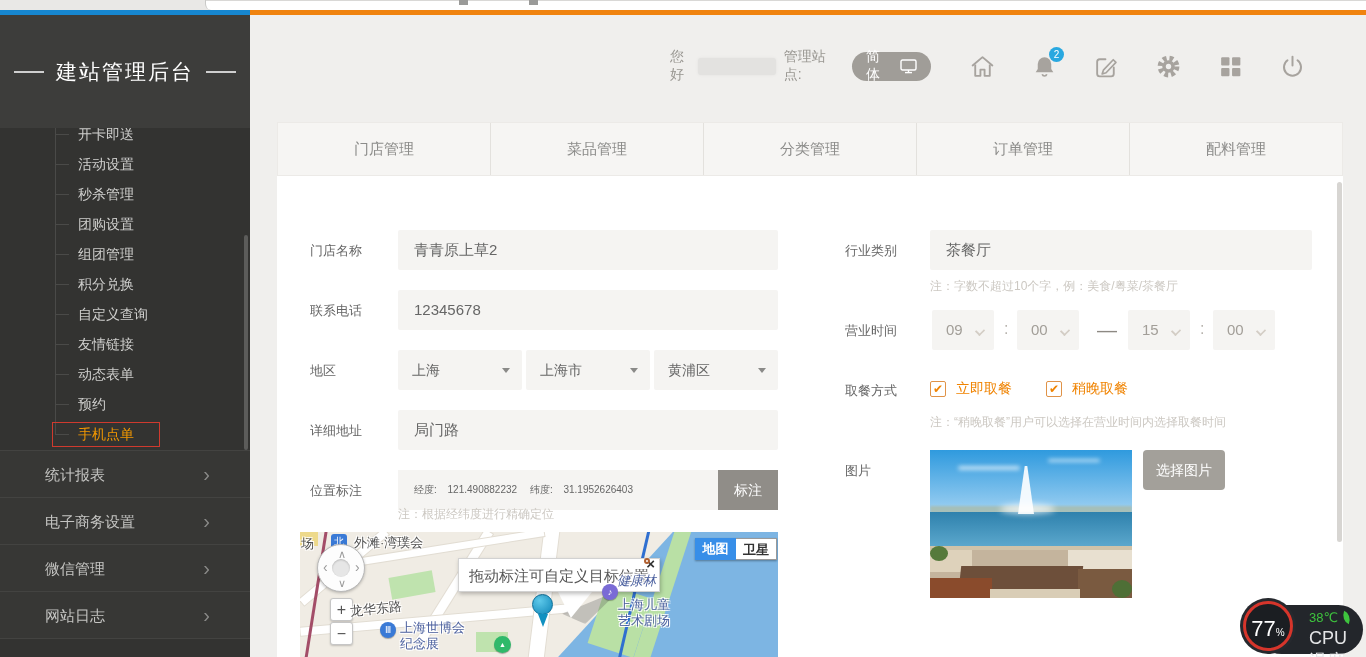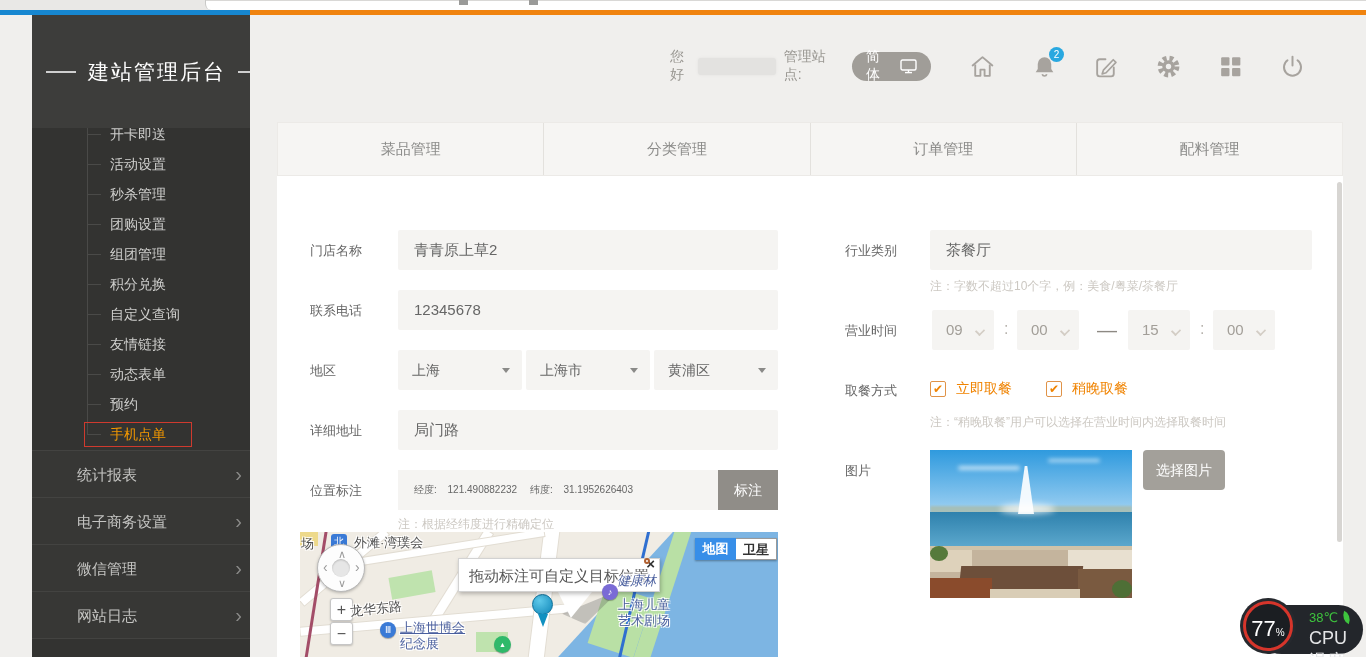--- a/index.html
+++ b/index.html
@@ -8,21 +8,21 @@
 
   
   .browser-strip { position:absolute; left:0; top:0; width:1366px; height:10px; background:#e9e8e6; }
   .addr-bar { position:absolute; left:205px; top:0; right:0; height:10px; background:#fff; border-left:1px solid #c9c9c7; border-bottom-left-radius:6px; box-shadow:0 1px 0 #d9d8d6 inset; }
   .frag { position:absolute; top:0; width:9px; height:5px; background:#9a9a98; }
   .accent { position:absolute; left:0; top:10px; width:1366px; height:5px; display:flex; }
   .accent-blue { width:250px; height:5px; }
   .accent-orange { flex:1; height:5px; }
 
   
-  .sidebar { position:absolute; left:0; top:15px; width:250px; height:642px; background:#333331;margin-left:32px; }
+  .sidebar { position:absolute; left:0; top:15px; width:250px; height:642px; background:#333331; }
   .side-title { height:113px; background:#3d3d3b; display:flex; align-items:center; justify-content:center; color:#fff; font-size:21px; letter-spacing:2px; }
   .side-title .dash { width:30px; height:2px; background:#cfcfcf; margin:0 12px; }
   .menu { position:absolute; left:0; top:113px; right:0; height:322px; overflow:hidden; }
   .menu-inner { margin-top:-9px; position:relative; }
   .menu-inner .tree { position:absolute; left:55px; top:0; bottom:14px; width:1px; background:#4a4a48; }
   .menu-item { position:relative; height:30px; line-height:30px; padding-left:78px; font-size:14px; color:#cfcfcd; cursor:pointer; }
   .menu-item .tick { position:absolute; left:55px; top:15px; width:14px; height:1px; background:#4a4a48; }
   .menu-item.selected { color:#f39800; }
   .menu-item .red-box { position:absolute; left:52px; top:3px; width:108px; height:25px; border:1px solid #cf3a2e; }
   .side-sections { position:absolute; left:0; top:435px; right:0; bottom:0; }
@@ -223,20 +223,21 @@
       <span class="hicon">
         <svg class="ic" width="27" height="27" viewBox="0 0 26 26">
             <path d="M8.2 7 a8.2 8.2 0 1 0 9.6 0" fill="none" stroke="#a7a39e" stroke-width="1.9" stroke-linecap="round"></path>
             <line x1="13" y1="3.5" x2="13" y2="12" stroke="#a7a39e" stroke-width="1.9" stroke-linecap="round"></line>
           </svg>
       </span>
     </div>
   </div>
 
   <div class="tabbar">
+    <div class="tab">门店管理</div>
     <div class="tab">菜品管理</div>
     <div class="tab">分类管理</div>
     <div class="tab">订单管理</div>
     <div class="tab">配料管理</div>
   </div>
 
   <div class="panel">
     <div class="vscroll"></div>
 
     <div class="flabel" style="left:33px; top:66px;">门店名称</div>
@@ -254,21 +255,21 @@
     <div class="finput" style="left:121px; top:234px; width:380px;">局门路</div>
 
     <div class="flabel" style="left:33px; top:306px;">位置标注</div>
     <div class="coordbox">
       <span>经度:</span>
       <span class="cv" style="margin-left:8px;">121.490882232</span>
       <span>纬度:</span>
       <span class="cv" style="margin-left:8px;">31.1952626403</span>
     </div>
     <div class="mark-btn">标注</div>
-    <div class="fnote" style="left:121px; top:340px;text-align:center;">注：根据经纬度进行精确定位</div>
+    <div class="fnote" style="left:121px; top:330px;text-align:center;">注：根据经纬度进行精确定位</div>
 
     <div class="map">
       <div class="mlayer" style="left:0; top:0; width:18px; height:14px; background:#edd98b;"></div>
       <div class="mlayer" style="left:90px; top:42px; width:44px; height:22px; background:#bfe3ae; transform:rotate(-10deg);"></div>
       <div class="mlayer" style="inset:0; background:#7db5e3; clip-path:polygon(78% 0,100% 0,100% 100%,54% 100%);"></div>
       <div class="mlayer" style="left:352px; top:-10px; width:16px; height:160px; background:#b9e0a5; transform:rotate(18deg);"></div>
       <div class="mlayer" style="left:296px; top:58px; width:48px; height:62px; background:#b9e0a5; transform:rotate(18deg);"></div>
       <div class="mlayer" style="left:176px; top:100px; width:32px; height:20px; background:#bfe3ae;"></div>
       <div class="road" style="left:40px; top:-20px; width:8px; height:110px; transform:rotate(50deg);"></div>
       <div class="road" style="left:150px; top:-10px; width:9px; height:130px; transform:rotate(32deg);"></div>
@@ -287,21 +288,21 @@
         <div class="pan-ar" style="left:20px; top:33px;">∨</div>
         <div class="pan-ar" style="left:5px; top:17px; font-size:14px;">‹</div>
         <div class="pan-ar" style="left:37px; top:17px; font-size:14px;">›</div>
         <div class="hub"></div>
       </div>
       <div class="zoom-btn" style="top:66px;">+</div>
       <div class="zoom-btn" style="top:90px;">−</div>
 
       <div class="mlabel halo" style="left:50px; top:68px; transform:rotate(-6deg);">龙华东路</div>
       <div class="poi-ic" style="left:80px; top:90px; background:#3a7ad6; font-size:9px;">Ⅲ</div>
-      <div class="plabel halo" style="left:100px; top:87px;text-decoration:underline;">上海世博会</div>
+      <div class="plabel halo" style="left:100px; top:87px;">上海世博会</div>
       <div class="plabel halo" style="left:100px; top:103px;">纪念展</div>
       <div class="poi-ic" style="left:194px; top:104px; background:#2fb96a; width:17px; height:17px; line-height:17px; font-size:7px;">▲</div>
 
       <div class="tshadow"></div>
       <div class="pin-head"></div>
       <div class="pin-tail"></div>
       <div class="ttail"></div>
       <div class="tooltip">
         <span>拖动标注可自定义目标位置</span>
         <span class="tclose">×</span>

